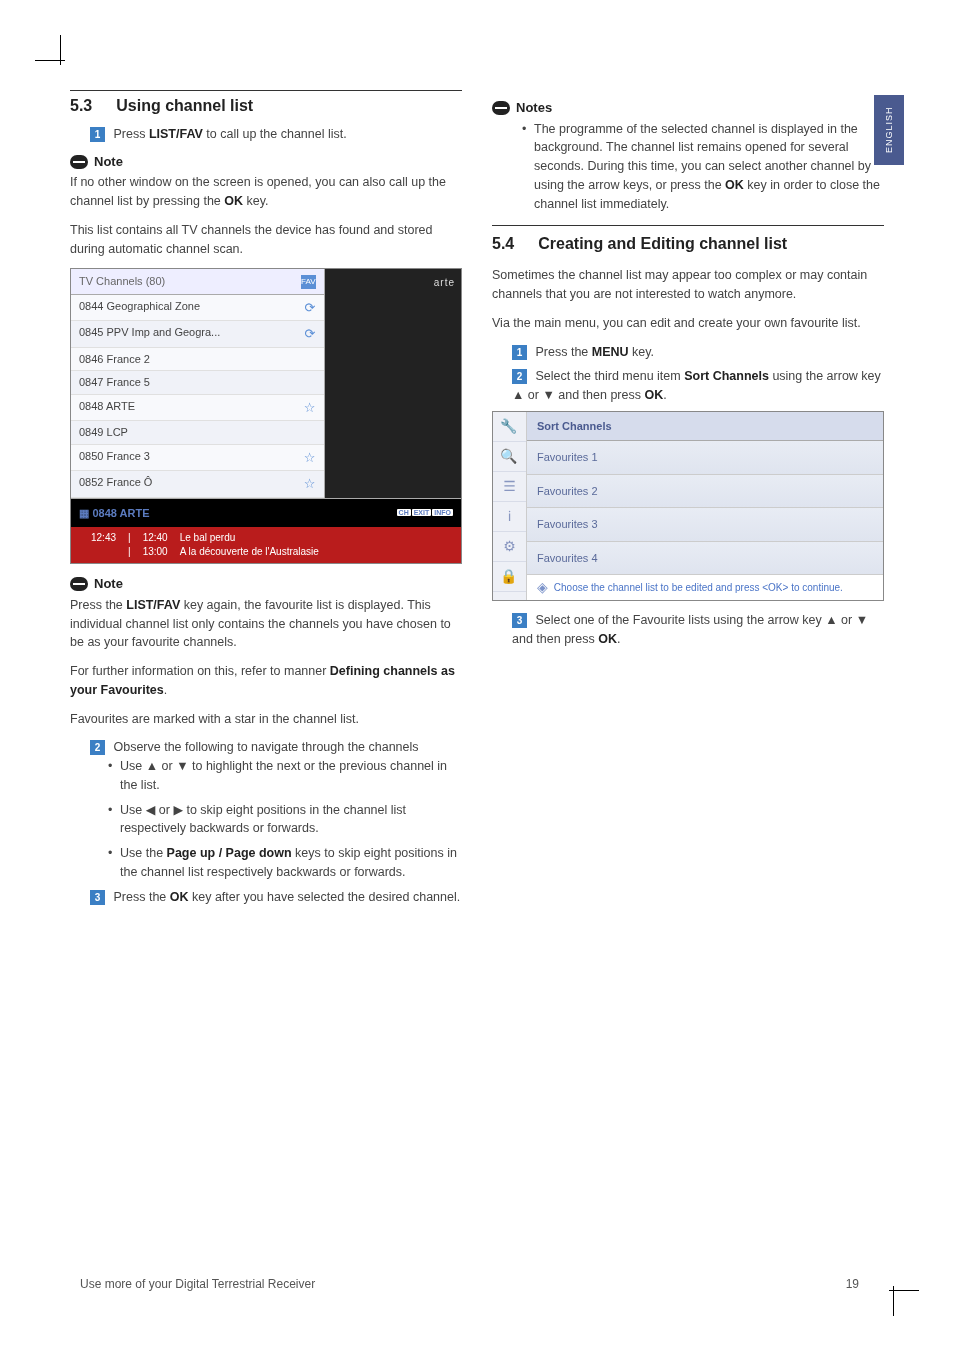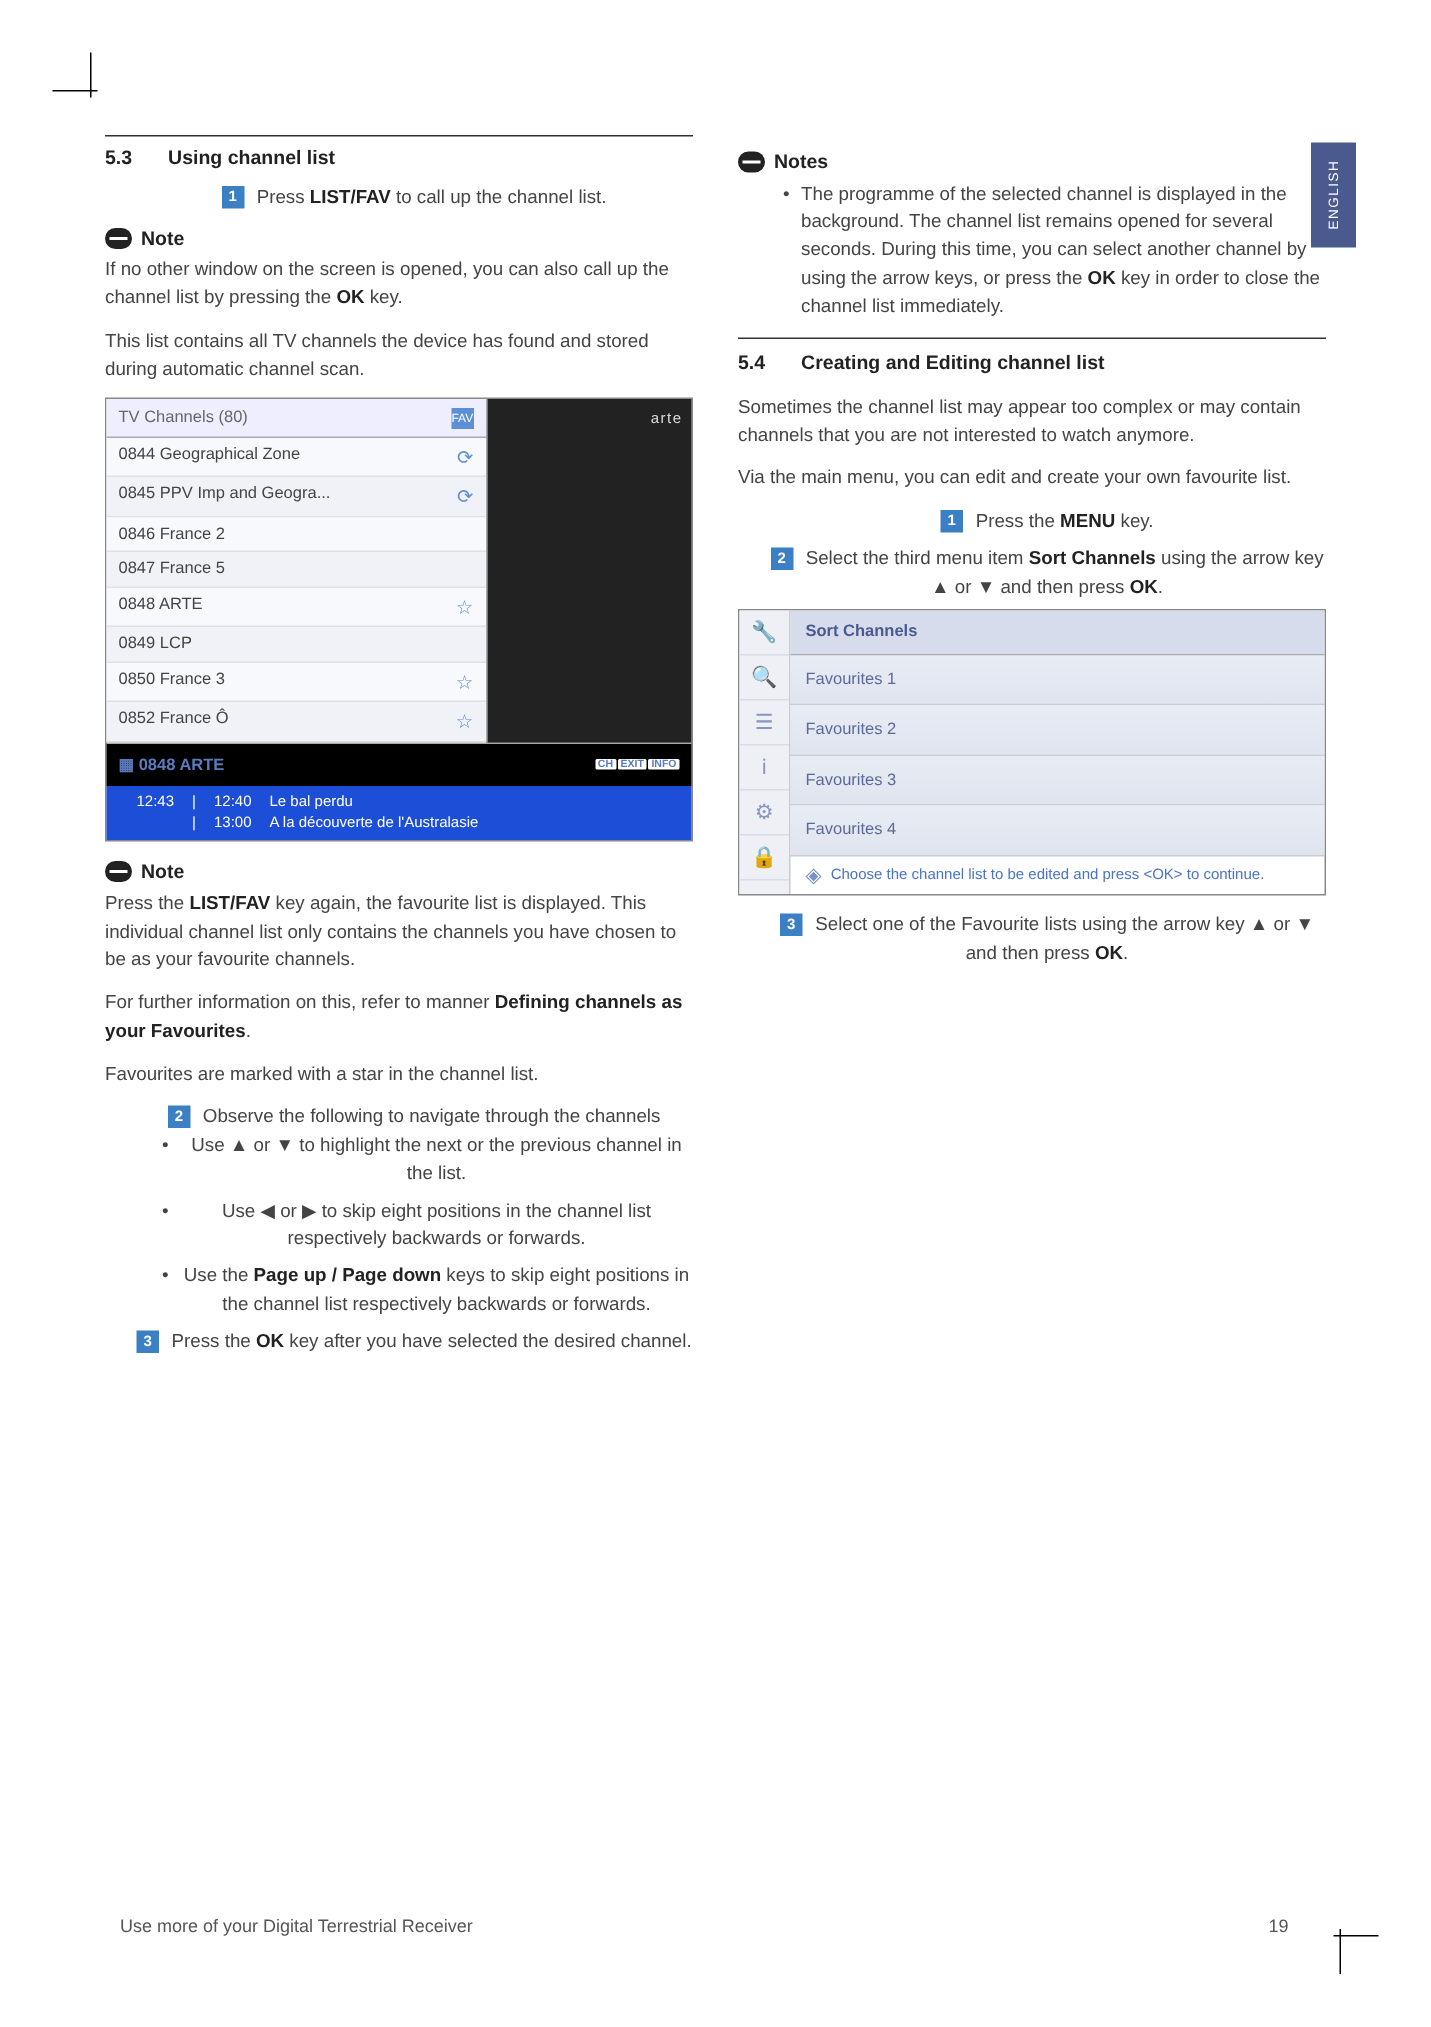--- a/index.html
+++ b/index.html
@@ -42,21 +42,21 @@
       letter-spacing: 1px;
     }
     .section-rule {
       border: none;
       border-top: 1px solid #333;
       margin-bottom: 6px;
     }
     .section-head {
       display: flex;
       gap: 24px;
-      font-size: 13px;
+      font-size: 16px;
       margin-bottom: 10px;
       font-weight: bold;
       color: #222;
     }
     .section-head .num { flex: 0 0 auto; }
     .numstep {
       display: inline-flex;
       align-items: center;
       justify-content: center;
       width: 15px;
@@ -142,21 +142,21 @@
       background: #000000;
       padding: 6px 8px;
       display: flex;
       justify-content: space-between;
       align-items: center;
       font-weight: bold;
       color: #5b7bbf;
       border-top: 1px solid #aaa;
     }
     .s1-footer {
-      background: #1d4ed8;
+      background: #b91c1c;
       color: #fff;
       padding: 4px 20px;
       font-size: 10px;
       line-height: 1.4;
     }
     .s1-time-row { display: flex; gap: 12px; }
     .info-badges { font-size: 7px; }
     .info-badges span { background:#fff; color:#5b7bbf; padding: 0 2px; margin-left: 1px; border-radius:1px; }
     .arte-label { position: absolute; top: 6px; right: 6px; font-size: 10px; letter-spacing: 1px; color: #ddd; }
     .screenshot2 {
@@ -210,21 +210,21 @@
       position: absolute;
       bottom: 60px;
       left: 80px;
       right: 95px;
       display: flex;
       justify-content: space-between;
       font-size: 12px;
       color: #555;
     }
     strong { font-weight: bold; color: #222; }
-    .step { margin-bottom: 6px; text-align: center; }
+    .step { margin-bottom: 6px; }
     .sub-bullets { padding-left: 18px; }
     .sub-bullets li { margin-bottom: 6px; }
   </style>
 </head>
 <body>
 
 <div class="crop-mark crop-tl-h"></div>
 <div class="crop-mark crop-tl-v"></div>
 <div class="crop-mark crop-br-h"></div>
 <div class="crop-mark crop-br-v"></div>

